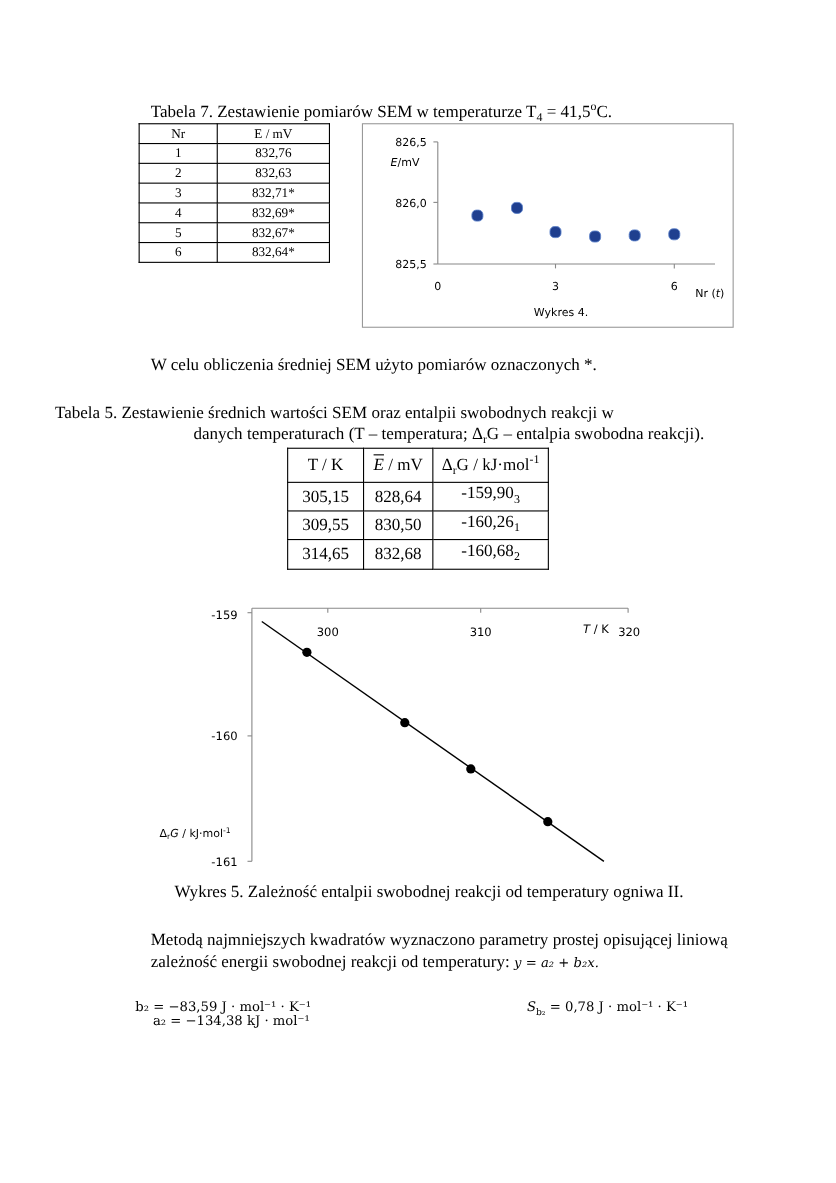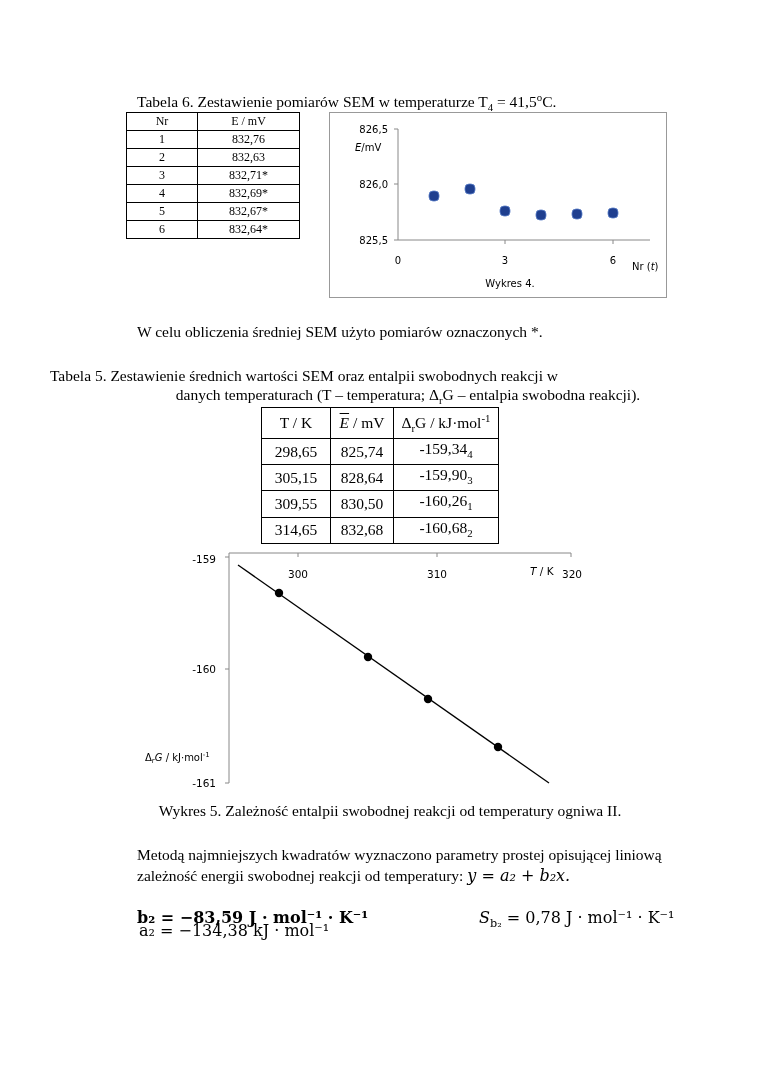--- a/index.html
+++ b/index.html
@@ -4,28 +4,28 @@
 <style>
   html, body { margin:0; padding:0; background:#fff; }
   body { width:760px; height:1075px; position:relative; font-family:"Liberation Serif", serif; color:#000; overflow:hidden; }
   .abs { position:absolute; }
   .serif { font-family:"Liberation Serif", serif; font-size:15.5px; }
   table.t4 { border-collapse:collapse; font-family:"Liberation Serif", serif; font-size:12px; }
   table.t4 td { border:1px solid #000; text-align:center; padding:0; height:17px; line-height:17px; }
   table.t5 { border-collapse:collapse; font-family:"Liberation Serif", serif; font-size:15.5px; }
   table.t5 td { border:1px solid #000; text-align:center; padding:0; height:20px; line-height:20px; }
   .chartbox { border:1px solid #999; background:#fff; }
-  .math { font-family:"DejaVu Serif", serif; font-size:16px; }
+  .math { font-family:"DejaVu Serif", serif; font-size:12px; }
   sub, sup { font-size:70%; }
 </style>
 </head>
 <body>
 
 <div class="abs serif" style="left:137px; top:91px;">
-  <span>Tabela 6. Zestawienie pomiarów SEM w temperaturze T</span><sub>4</sub><span> = 41,5</span><sup>o</sup><span>C.</span>
+  <span>Tabela 7. Zestawienie pomiarów SEM w temperaturze T</span><sub>4</sub><span> = 41,5</span><sup>o</sup><span>C.</span>
 </div>
 
 <table class="t4 abs" style="left:126px; top:112px; width:174px;">
   <tbody>
       <tr>
     <td style="width:70px;">Nr</td>
     <td>E / mV</td>
   </tr>
   <tr>
         <td>1</td>
@@ -92,25 +92,20 @@
 </div>
 
 <table class="t5 abs" style="left:261px; top:407px; width:238px;">
   <tbody>
       <tr>
     <td style="width:68px;">T / K</td>
     <td style="width:62px;"><span style="font-style:italic; text-decoration:overline;">E</span> / mV</td>
     <td>Δ<sub>r</sub>G / kJ·mol<sup>-1</sup></td>
   </tr>
   <tr>
-        <td>298,65</td>
-        <td>825,74</td>
-        <td><span>-159,34</span><sub>4</sub></td>
-      </tr>
-  <tr>
         <td>305,15</td>
         <td>828,64</td>
         <td><span>-159,90</span><sub>3</sub></td>
       </tr>
   <tr>
         <td>309,55</td>
         <td>830,50</td>
         <td><span>-160,26</span><sub>1</sub></td>
       </tr>
   <tr>
@@ -149,16 +144,16 @@
   </g>
 </svg>
 
 <div class="abs serif" style="left:0; width:760px; top:802px; text-align:center;margin-left:10px;">Wykres 5. Zależność entalpii swobodnej reakcji od temperatury ogniwa II.</div>
 
 <div class="abs serif" style="left:137px; top:846px;">Metodą najmniejszych kwadratów wyznaczono parametry prostej opisującej liniową</div>
 <div class="abs serif" style="left:137px; top:866px;">
   <span>zależność energii swobodnej reakcji od temperatury: </span><span class="math" style="font-style:italic;">y = a₂ + b₂x.</span>
 </div>
 <div class="abs math" style="left:139px; top:921px;">a₂ = −134,38 kJ · mol⁻¹</div>
-<div class="abs math" style="left:137px; top:908px;font-weight:bold;">b₂ = −83,59 J · mol⁻¹ · K⁻¹</div>
+<div class="abs math" style="left:123px; top:908px;">b₂ = −83,59 J · mol⁻¹ · K⁻¹</div>
 <div class="abs math" style="left:451px; top:908px;margin-left:28px;">
   <span style="font-style:italic;">S</span><sub>b₂</sub><span> =  0,78 J · mol⁻¹ · K⁻¹</span>
 </div>
 
 </body></html>

